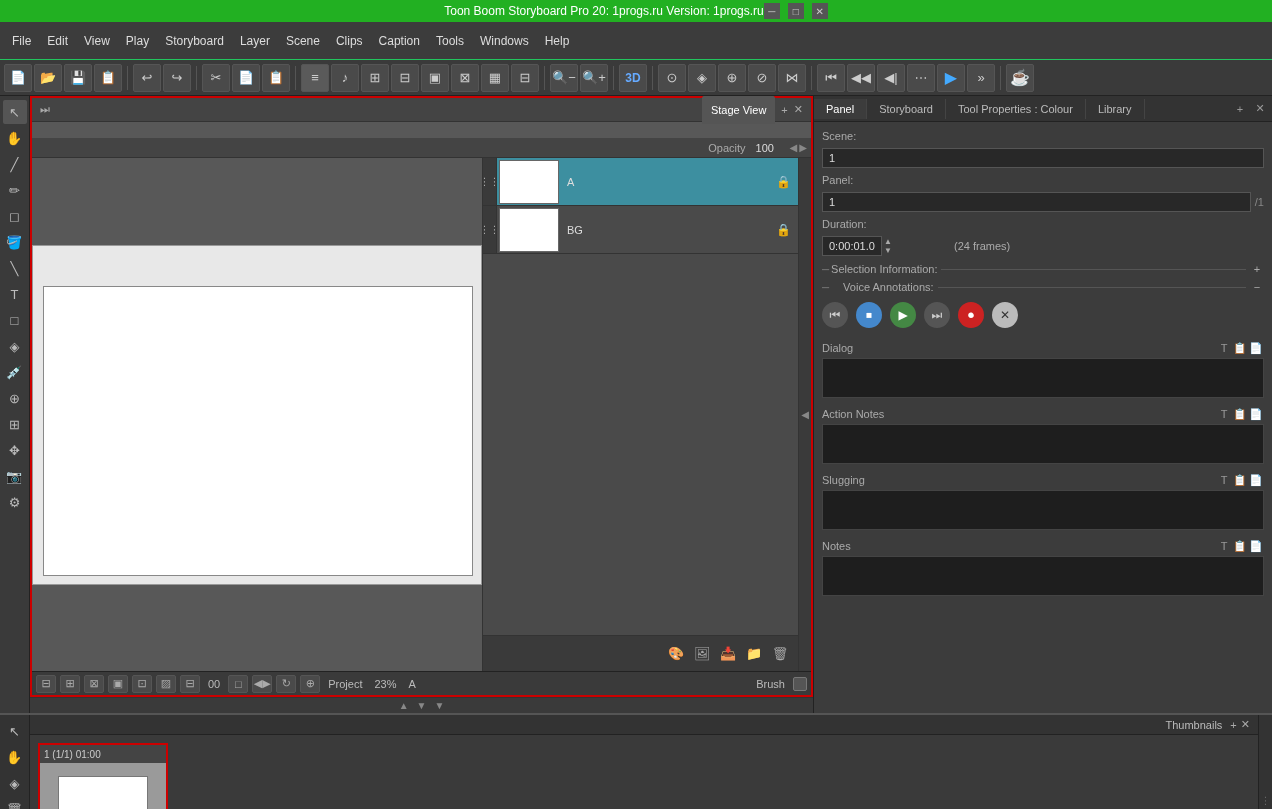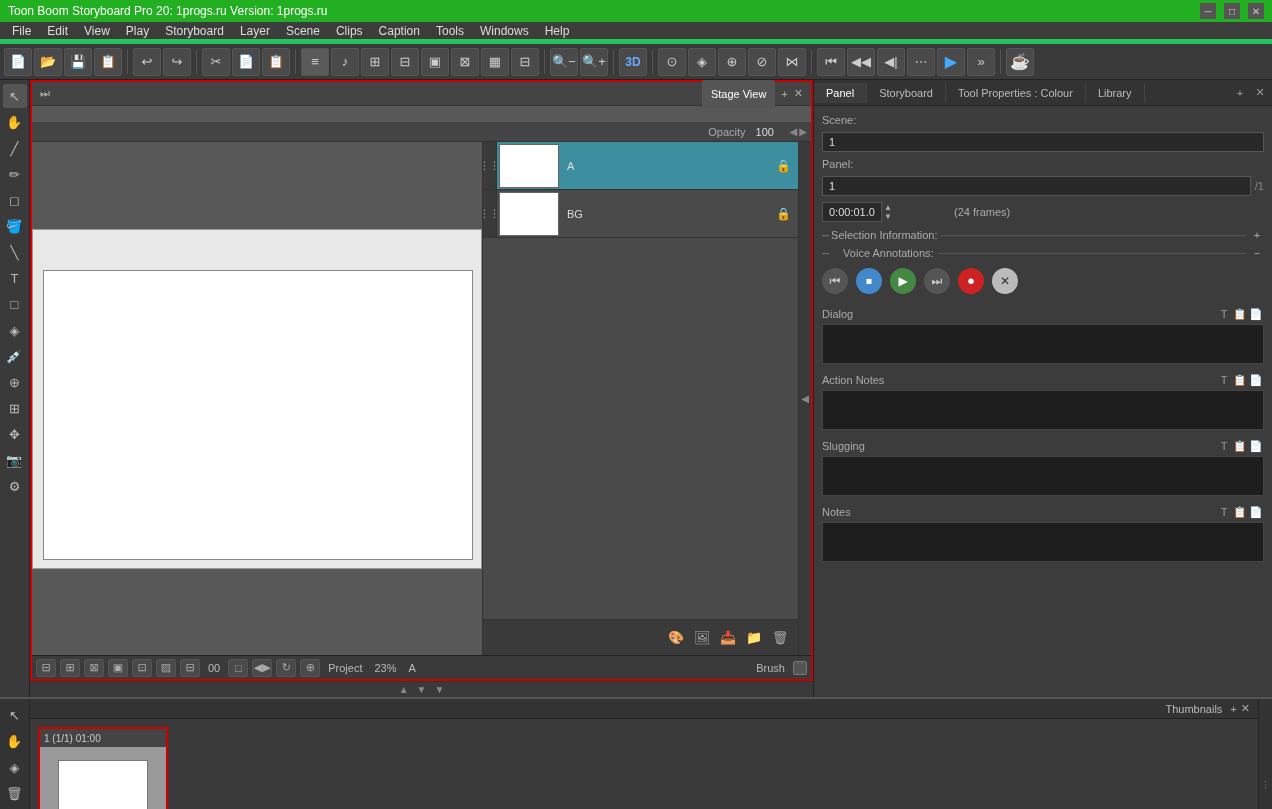--- a/index.html
+++ b/index.html
@@ -14,42 +14,42 @@
       position: relative;
     }
 
     
     #title-bar {
       width: 100%;
       height: 22px;
       background: #22b022;
       display: flex;
       align-items: center;
-      justify-content: space-between;
+      justify-content: center;
       padding: 0 8px;
       color: white;
       font-size: 12px;
     }
     #title-bar .window-controls { display: flex; gap: 8px; }
     #title-bar .win-btn {
       width: 16px; height: 16px;
       background: #555;
       display: flex; align-items: center; justify-content: center;
       cursor: pointer; font-size: 10px; color: #ccc;
     }
 
     
     #menu-bar {
       width: 100%;
-      height: 22px;
+      height: 38px;
       background: #3c3c3c;
       display: flex;
       align-items: center;
       padding: 0 4px;
-      border-bottom: 5px solid #22c55e;
+      border-bottom: 1px solid #22c55e;
     }
     .menu-item {
       padding: 2px 8px;
       cursor: pointer;
       color: #ddd;
       font-size: 12px;
     }
 
     
     #toolbar {
@@ -734,20 +734,23 @@
       <div class="prop-row">
         <span class="prop-label">Panel:</span>
       </div>
       <div class="prop-row">
         <input class="prop-value" value="1" style="width: calc(100% - 30px);">
         <span class="prop-fraction">/1</span>
       </div>
 
       
       <div class="prop-row">
+        <span class="prop-label">Duration:</span>
+      </div>
+      <div class="prop-row">
         <input class="prop-value-small" value="0:00:01.00" style="">
         <div style="width:16px;display:flex;flex-direction:column;margin:0 2px;">
           <div style="font-size:8px;cursor:pointer;color:#aaa;">▲</div>
           <div style="font-size:8px;cursor:pointer;color:#aaa;">▼</div>
         </div>
         <span style="color:#aaa;font-size:11px;padding-left:4px;margin-left:48px;">(24 frames)</span>
       </div>
 
       
       <div class="sel-info-row">

